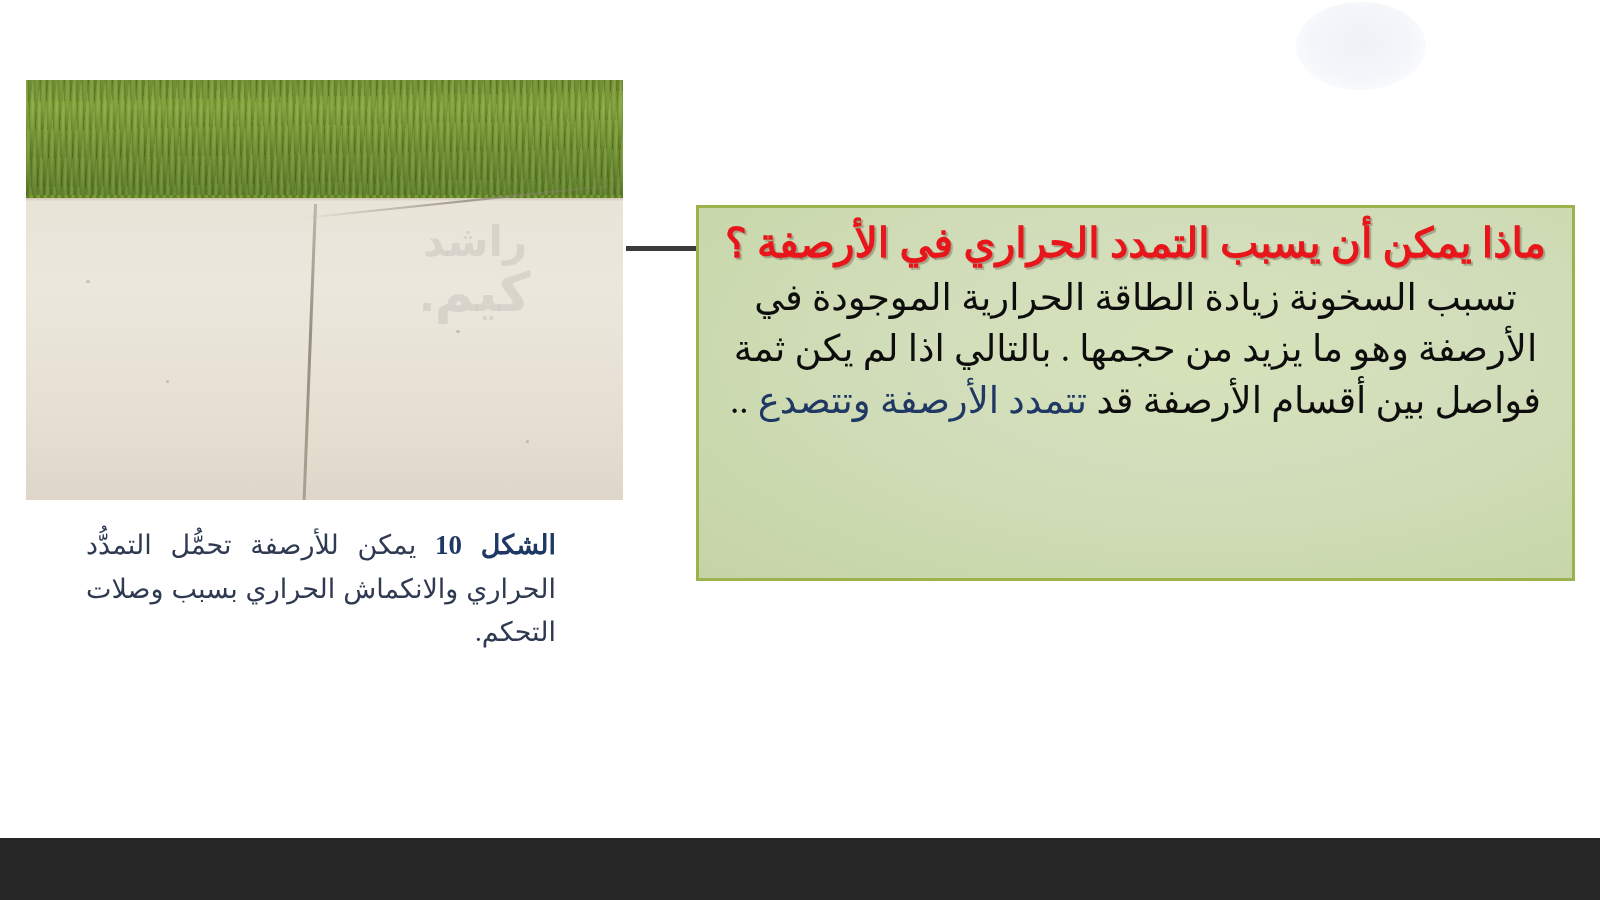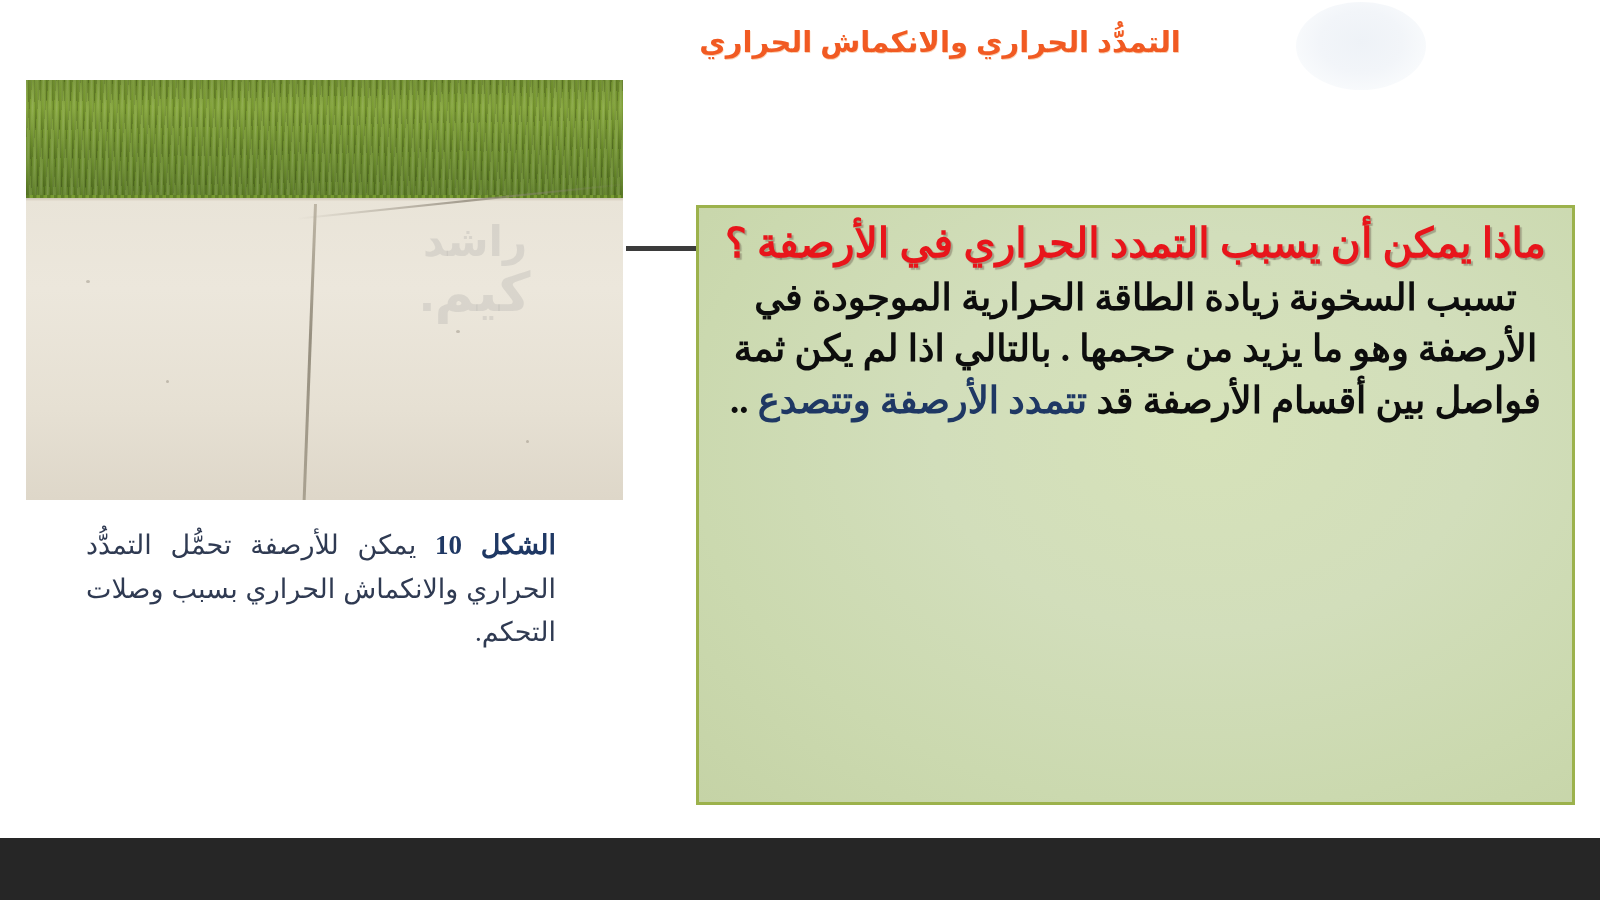--- a/index.html
+++ b/index.html
@@ -173,21 +173,21 @@
     height: 5px;
     background: #3b3b3b;
   }
 
   
   .green-box {
     position: absolute;
     left: 696px;
     top: 205px;
     width: 879px;
-    height: 600px;
+    height: 376px;
     box-sizing: border-box;
     border: 3px solid #9cb24c;
     background: radial-gradient(ellipse at 58% 38%,
                  #d6e2b9 0%, #d2debb 38%, #cbd9af 72%, #c5d3a6 100%);
     direction: rtl;
     padding: 10px 18px 6px 18px;
     overflow: hidden;
   }
   .q-heading {
     text-align: center;
@@ -195,21 +195,21 @@
     font-weight: bold;
     font-size: 41px;
     line-height: 1.26;
     color: #e8151b;
     text-shadow: 2px 2px 1px rgba(90,70,60,.38);
     margin: 0 0 2px 0;
   }
   .body-text {
     text-align: center;
     font-family: "Liberation Serif", "DejaVu Serif", serif;
-    font-weight: bold;
+    font-weight: normal;
     font-size: 37px;
     line-height: 1.40;
     color: #0d0d0d;
     margin: 0;
   }
   .body-text .hl-blue { color: #1f3864; }
 
   
   .bottom-bar {
     position: absolute;
@@ -220,21 +220,20 @@
     background: #262626;
   }
 </style>
 </head>
 <body>
 
 <div id="slide">
 
   <div class="deco-oval"></div>
 
-  <div class="slide-title">التمدُّد الحراري والانكماش الحراري</div>
 
   <div class="photo-frame">
     <div class="photo-grass"></div>
     <div class="photo-walk"></div>
     <div class="joint2"></div>
     <div class="joint"></div>
 
     <div class="speck" style="left:60px;top:200px;width:4px;height:3px;"></div>
     <div class="speck" style="left:140px;top:300px;width:3px;height:3px;"></div>
     <div class="speck" style="left:430px;top:250px;width:4px;height:3px;"></div>

